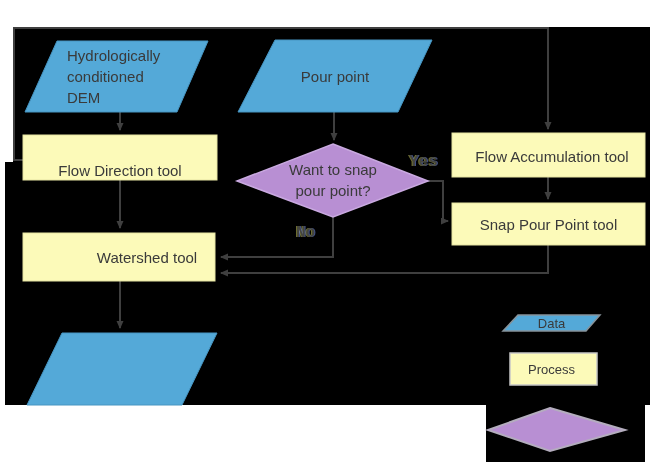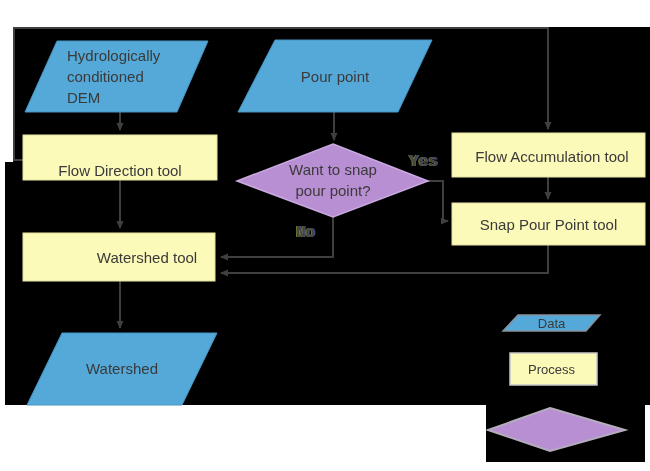--- a/index.html
+++ b/index.html
@@ -82,21 +82,20 @@
   <div class="lbl center" style="left:243px;top:66px;width:184px;">Pour point</div>
   <div class="lbl" style="left:67px;top:45px;width:130px;">Hydrologically
 conditioned
 DEM</div>
   <div class="lbl center" style="left:23px;top:160px;width:194px;">Flow Direction tool</div>
   <div class="lbl center" style="left:452px;top:146px;width:200px;">Flow Accumulation tool</div>
   <div class="lbl center" style="left:263px;top:159px;width:140px;">Want to snap
 pour point?</div>
   <div class="lbl center" style="left:452px;top:214px;width:193px;">Snap Pour Point tool</div>
   <div class="lbl center" style="left:23px;top:247px;width:192px;margin-left:28px;">Watershed tool</div>
-  <div class="lbl center" style="left:47px;top:358px;width:150px;">Watershed</div>
 
   <div class="edge-label" style="left:409px;top:153px;">Yes</div>
   <div class="edge-label" style="left:296px;top:224px;">No</div>
 
   <div class="lbl center legend-lbl" style="left:503px;top:315px;width:97px;">Data</div>
   <div class="lbl center legend-lbl" style="left:510px;top:361px;width:83px;">Process</div>
 
 </div>
 
 </body></html>

